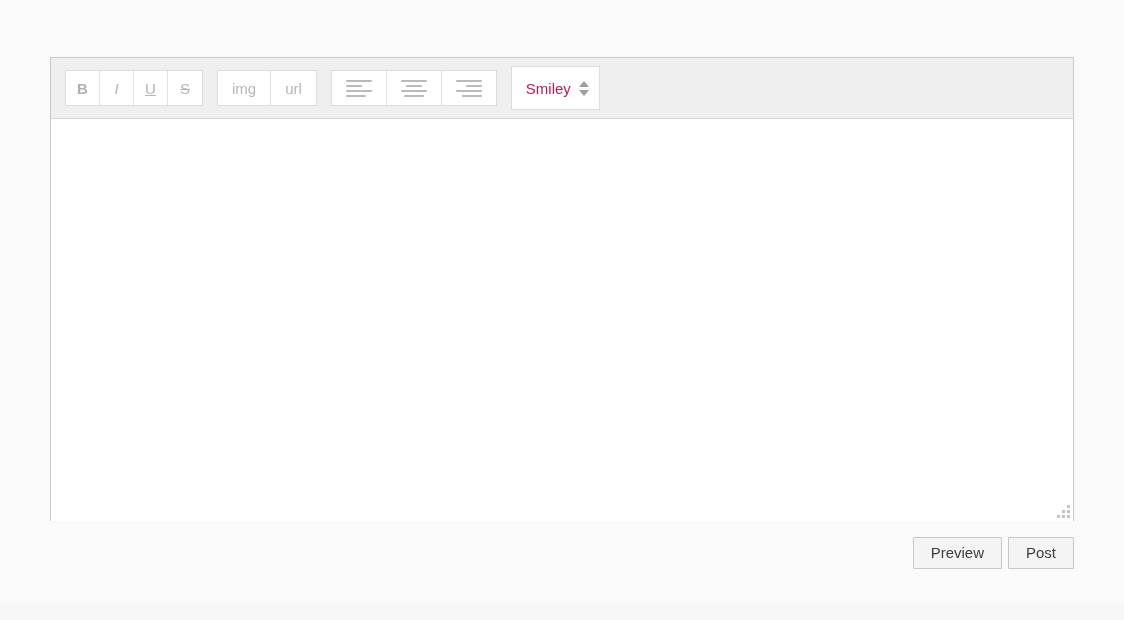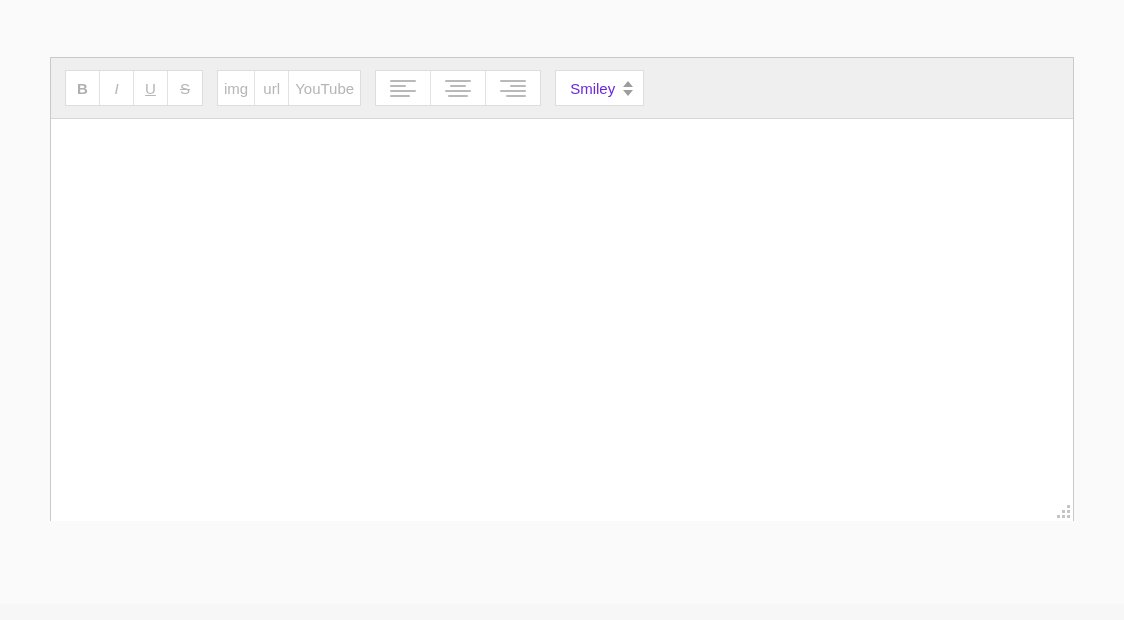--- a/index.html
+++ b/index.html
@@ -60,21 +60,21 @@
     border-right: 1px solid #e2e2e2;
     cursor: pointer;
     white-space: nowrap;
     user-select: none;
   }
   .tbtn:last-child { border-right: none; }
   .tbtn.bold   { font-weight: bold; color: #b0b0b0; }
   .tbtn.italic { font-style: italic; }
   .tbtn.under  { text-decoration: underline; }
   .tbtn.strike { text-decoration: line-through; }
-  .tbtn.wide   { padding: 0 6px; }
+  .tbtn.wide   { padding: 0 14px; }
   .tbtn.icon   { padding: 0 14px; }
 
   
   .align-ico { display: block; width: 26px; }
   .align-ico span {
     display: block;
     height: 2px;
     background: #b9b9b9;
     margin: 3px 0;
     border-radius: 1px;
@@ -93,24 +93,24 @@
   .align-ico.right  span:nth-child(2) { width: 62%; }
   .align-ico.right  span:nth-child(3) { width: 100%; }
   .align-ico.right  span:nth-child(4) { width: 78%; }
 
   
   .tselect {
     display: flex;
     align-items: center;
     gap: 8px;
     padding: 0 10px 0 14px;
-    height: 36px;
+    height: 44px;
     background: #ffffff;
     border: 1px solid #dddddd;
-    color: #6d28d9;
+    color: #be185d;
     font-size: 15px;
     cursor: pointer;
     white-space: nowrap;
     user-select: none;
   }
   .stepper {
     display: flex;
     flex-direction: column;
     gap: 3px;
     line-height: 0;
@@ -198,21 +198,20 @@
       <div class="btn-group">
         <div class="tbtn bold">B</div>
         <div class="tbtn italic">I</div>
         <div class="tbtn under">U</div>
         <div class="tbtn strike">S</div>
       </div>
 
       <div class="btn-group">
         <div class="tbtn wide">img</div>
         <div class="tbtn wide">url</div>
-        <div class="tbtn wide">YouTube</div>
       </div>
 
       <div class="btn-group">
         <div class="tbtn icon">
           <span class="align-ico left">
             <span></span>
               <span></span>
               <span></span>
               <span></span>
           </span>
@@ -254,16 +253,20 @@
         <i style="right:5px;bottom:0;"></i>
         <i style="right:10px;bottom:0;"></i>
         <i style="right:0;  bottom:5px;"></i>
         <i style="right:5px;bottom:5px;"></i>
         <i style="right:0;  bottom:10px;"></i>
       </div>
     </div>
 
   </div>
 
+  <div class="actions">
+    <button class="abtn">Preview</button>
+    <button class="abtn">Post</button>
+  </div>
 
   <div class="bottom-strip"></div>
 
 </div>
 
 </body></html>

